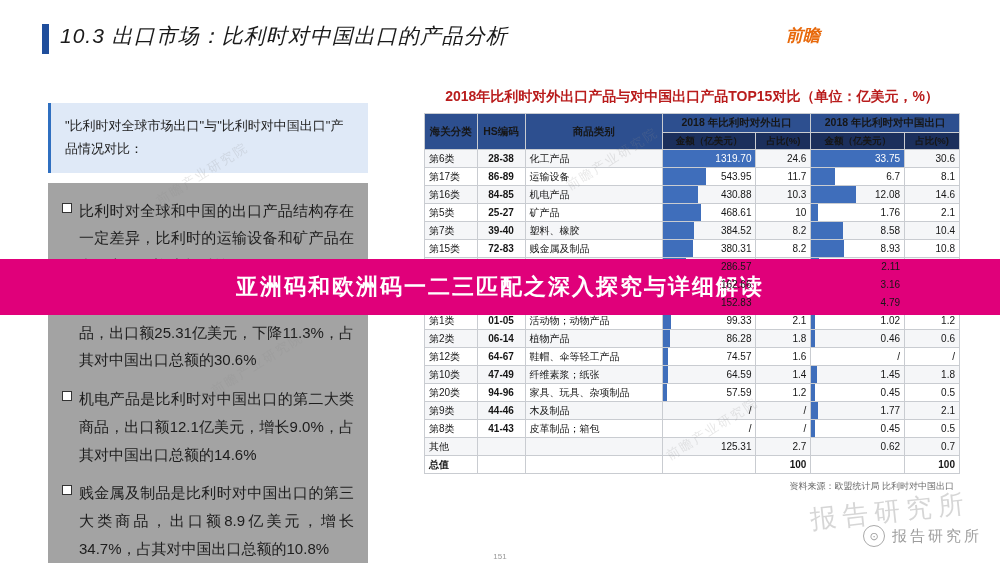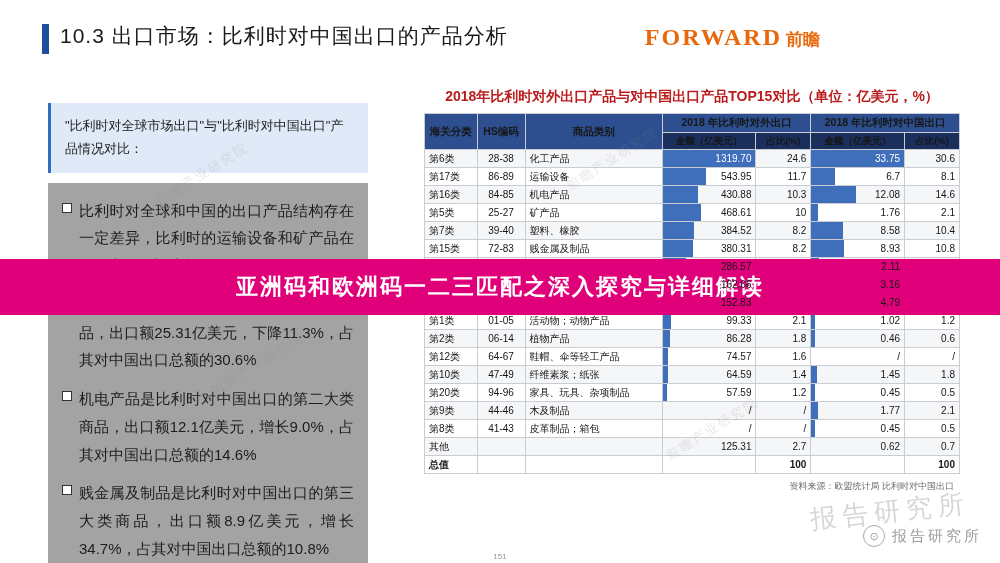--- a/index.html
+++ b/index.html
@@ -11,21 +11,21 @@
     position: relative;
     overflow: hidden;
   }
   .slide {
     position: absolute; inset: 0;
     background: #ffffff;
   }
   
   .header {
     position: absolute;
-    left: 0; top: 0; width: 848px; height: 72px;
+    left: 0; top: 0; width: 848px; height: 72px; font-style: italic;
   }
   .title-bar {
     position: absolute;
     left: 42px; top: 24px;
     width: 7px; height: 30px;
     background: #1f4e9c;
   }
   .slide-title {
     position: absolute;
     left: 60px; top: 22px;
@@ -123,21 +123,21 @@
     background: #1b2f5c;
     color: #ffffff;
     font-weight: bold;
     text-align: center;
     font-size: 9.5px;
     height: 16px;
   }
   tbody tr:nth-child(odd) td { background: #f5f6f8; }
   tbody tr:nth-child(even) td { background: #ffffff; }
   td.c-cat { text-align: left; padding-left: 5px; }
-  td.c-hs { text-align: center; }
+  td.c-hs { text-align: center; font-weight: bold; }
   td.c-name { text-align: left; padding-left: 5px; }
   td.c-num { text-align: right; padding-right: 6px; position: relative; }
   tr.total td { font-weight: bold; }
   .barwrap { position: relative; }
   .bar {
     position: absolute;
     left: 0; top: 0; bottom: 0;
     background: #2f62b5;
     opacity: .92;
   }
@@ -208,21 +208,20 @@
 </style>
 </head>
 <body>
 
 <div class="slide">
 
   <div class="header">
     <div class="title-bar"></div>
     <div class="slide-title">10.3  出口市场：比利时对中国出口的产品分析</div>
     <div class="logo">
-      <span class="logo-forward">FORWARD</span>
       <span class="logo-cn">前瞻</span>
     </div>
   </div>
 
   <div class="left-col">
     <div class="callout-top">"比利时对全球市场出口"与"比利时对中国出口"产品情况对比：</div>
     <div class="callout-body">
       <div class="bullet">比利时对全球和中国的出口产品结构存在一定差异，比利时的运输设备和矿产品在中国市场欢迎度相对较低</div>
       <div class="bullet">化工产品是比利时对中国出口的最大类商品，出口额25.31亿美元，下降11.3%，占其对中国出口总额的30.6%</div>
       <div class="bullet">机电产品是比利时对中国出口的第二大类商品，出口额12.1亿美元，增长9.0%，占其对中国出口总额的14.6%</div>

